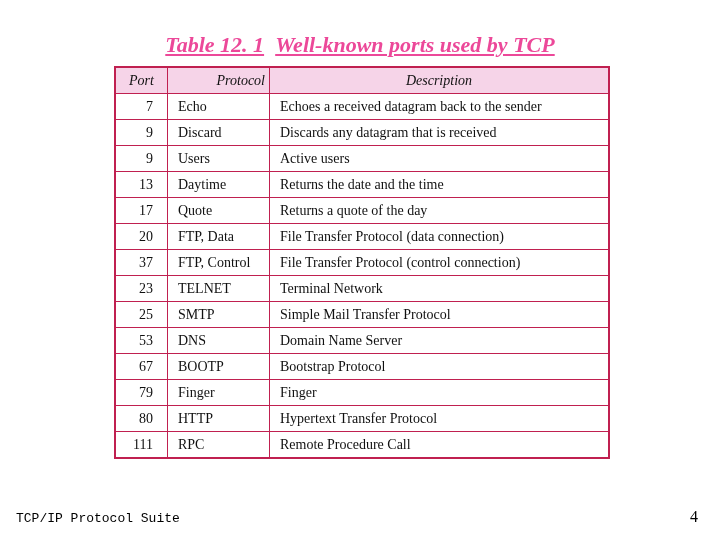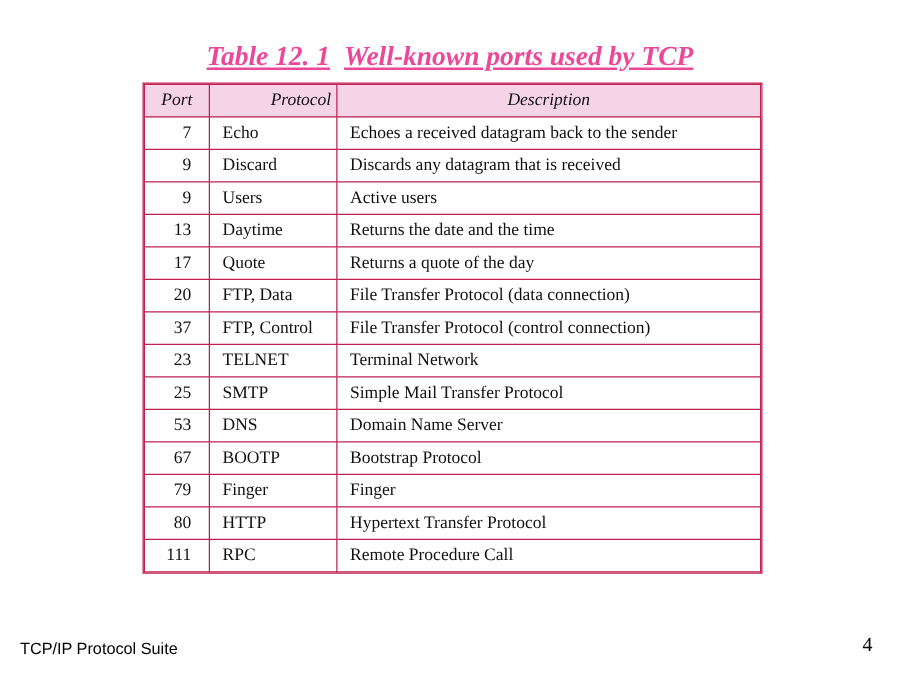--- a/index.html
+++ b/index.html
@@ -66,21 +66,21 @@
     padding: 3px 8px 3px 10px;
     font-size: 14px;
   }
   tbody td.port { text-align: right; padding-right: 14px; }
   tbody td.proto { text-align: left; }
   tbody td.desc { text-align: left; }
   .footer-left {
     position: absolute;
     left: 16px;
     bottom: 14px;
-    font-family: Liberation Sans, sans-serif;
+    font-family: Liberation Mono, monospace;
     font-size: 13px;
     color: #000;
   }
   .footer-right {
     position: absolute;
     right: 22px;
     bottom: 14px;
     font-family: "Times New Roman", Times, serif;
     font-size: 16px;
     color: #000;

